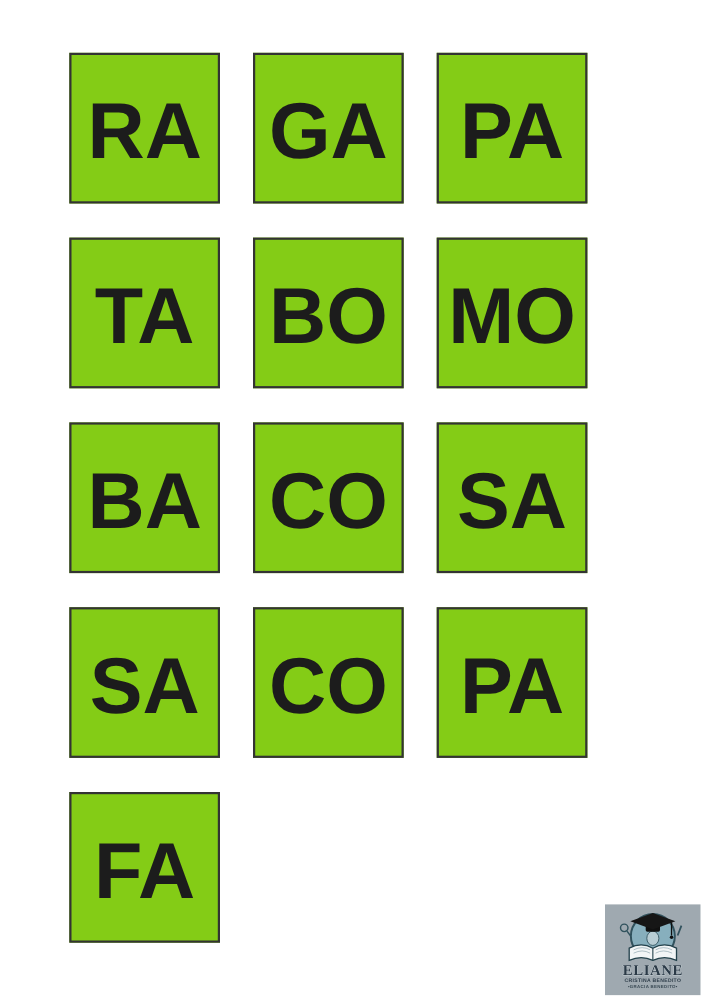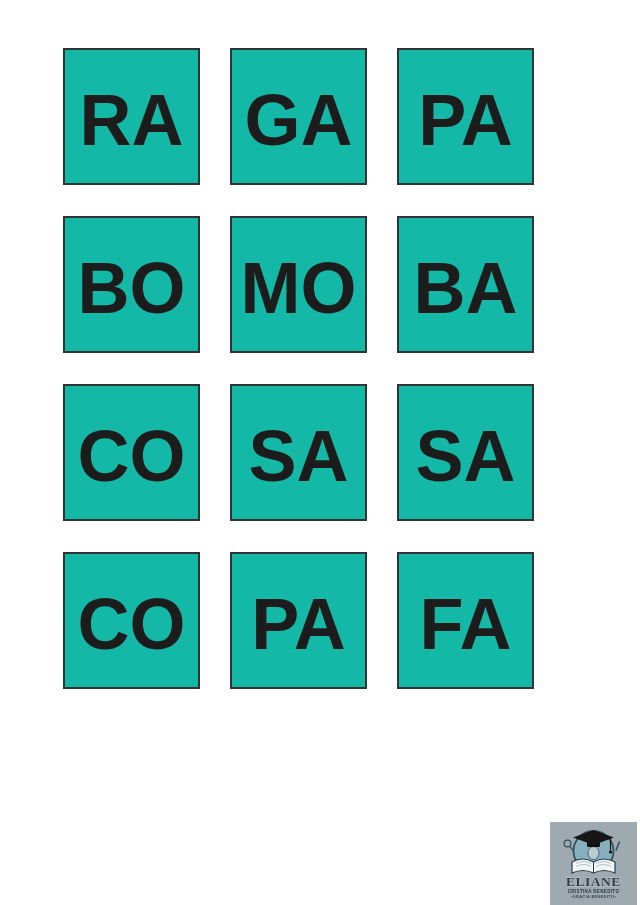--- a/index.html
+++ b/index.html
@@ -25,21 +25,21 @@
     top: 48px;
     display: grid;
     grid-template-columns: repeat(3, 137px);
     grid-auto-rows: 137px;
     column-gap: 30px;
     row-gap: 31px;
   }
   .card {
     box-sizing: border-box;
     border: 2px solid var(--card-border-color, #333333);
-    background: #14b8a6;
+    background: #84cc16;
     display: flex;
     align-items: center;
     justify-content: center;
   }
   .syl {
     font-family: "Liberation Sans", sans-serif;
     font-weight: 700;
     font-size: 72px;
     line-height: 1;
     color: var(--card-text-color, #1c1c1c);
@@ -66,20 +66,23 @@
 
   <div class="grid">
     <div class="card">
         <span class="syl">RA</span>
       </div>
     <div class="card">
         <span class="syl">GA</span>
       </div>
     <div class="card">
         <span class="syl">PA</span>
+      </div>
+    <div class="card">
+        <span class="syl">TA</span>
       </div>
     <div class="card">
         <span class="syl">BO</span>
       </div>
     <div class="card">
         <span class="syl">MO</span>
       </div>
     <div class="card">
         <span class="syl">BA</span>
       </div>

